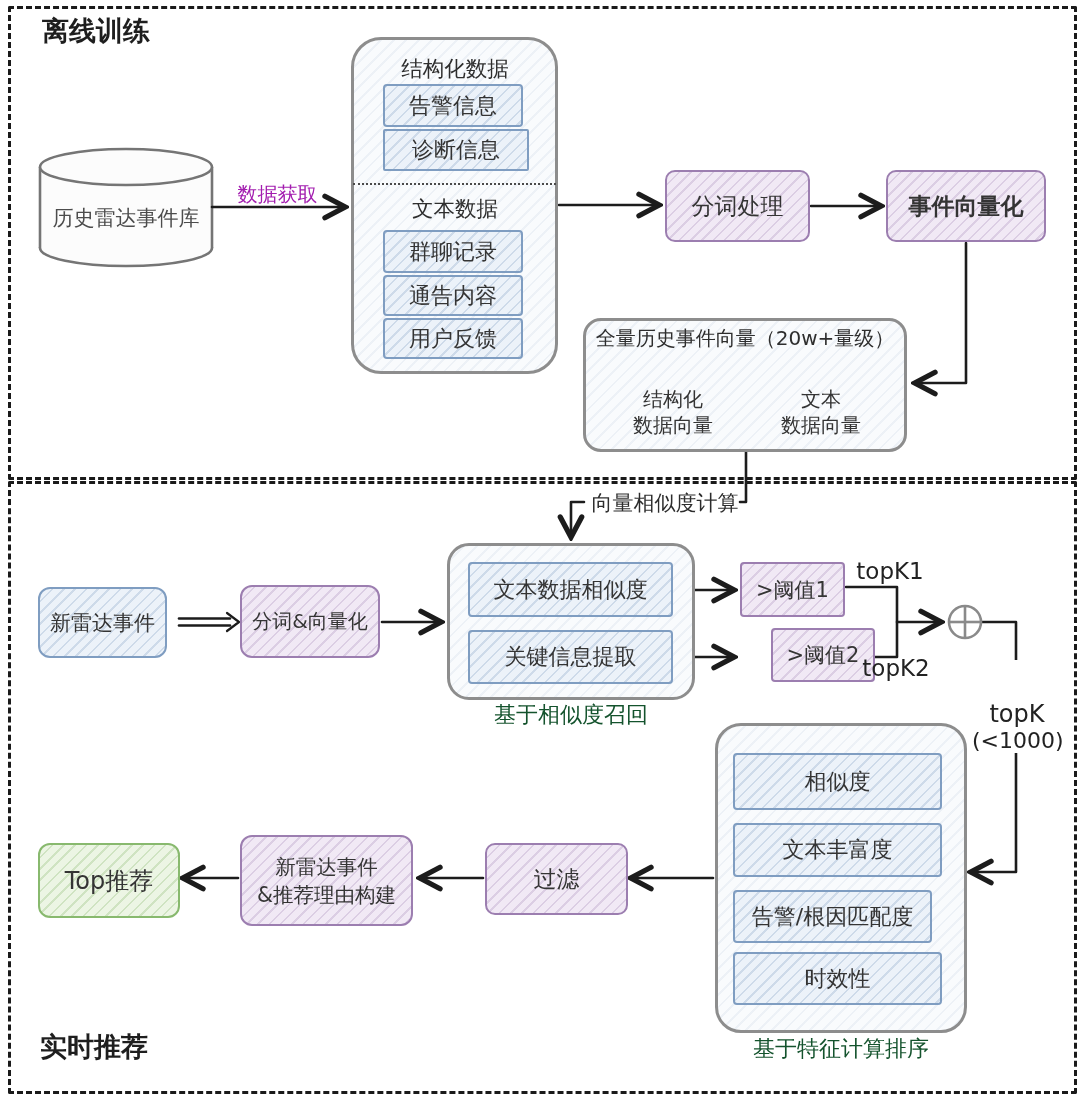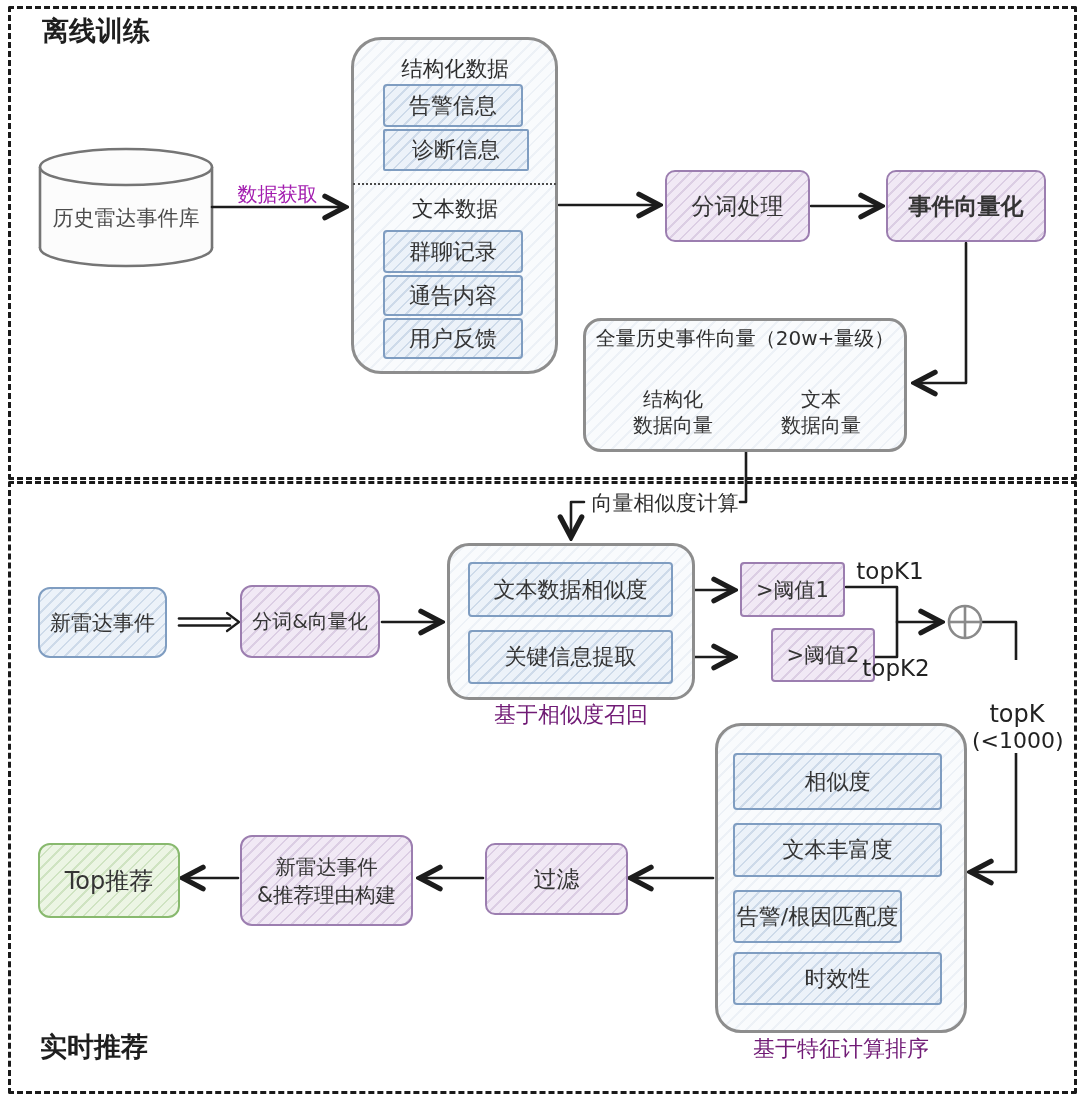--- a/index.html
+++ b/index.html
@@ -15,21 +15,21 @@
        text-align:center;box-sizing:border-box;white-space:nowrap;color:#343434;}
   .blue{border:2.5px solid #7f9dc1;background-color:#ecf2f9;
         background-image:repeating-linear-gradient(135deg,rgba(127,157,193,0.28) 0 1.8px,transparent 1.8px 8px);}
   .purple{border:2.5px solid #9c7eb0;background-color:#f1e9f5;
         background-image:repeating-linear-gradient(135deg,rgba(158,128,178,0.26) 0 1.8px,transparent 1.8px 8px);}
   .green{border:2.5px solid #88b96e;background-color:#ecf5e4;
         background-image:repeating-linear-gradient(135deg,rgba(140,186,114,0.30) 0 1.8px,transparent 1.8px 8px);}
   .container{position:absolute;box-sizing:border-box;border:3px solid #8d8d8d;background-color:#f9fbfd;
         background-image:repeating-linear-gradient(135deg,rgba(130,155,190,0.10) 0 2px,transparent 2px 9px);}
   .dotted-divider{position:absolute;border-top:2.5px dotted #4a4a4a;}
-  .caption{font-size:22px;color:#701a75;}
+  .caption{font-size:22px;color:#14532d;}
   svg{position:absolute;left:0;top:0;}
 </style>
 </head>
 <body>
 
 <div id="canvas">
 
   <div class="frame" style="left:8px;top:6px;width:1063px;height:468px;"></div>
   <div class="frame" style="left:8px;top:481px;width:1063px;height:607px;"></div>
 
@@ -142,21 +142,21 @@
   <div class="lbl" style="left:864px;top:655px;width:64px;height:26px;font-size:23px;color:#222;">topK2</div>
 
   <div style="position:absolute;left:972px;top:660px;width:90px;text-align:center;background:#fff;color:#222;">
     <div style="font-size:24px;margin-top:40px;">topK</div>
     <div style="font-size:22px;">(&lt;1000)</div>
   </div>
 
   <div class="container" style="left:715px;top:723px;width:252px;height:310px;border-radius:26px;"></div>
   <div class="box blue" style="left:733px;top:753px;width:209px;height:57px;border-radius:4px;font-size:22px;">相似度</div>
   <div class="box blue" style="left:733px;top:823px;width:209px;height:54px;border-radius:4px;font-size:22px;">文本丰富度</div>
-  <div class="box blue" style="left:733px;top:890px;width:169px;height:53px;border-radius:4px;font-size:22px;">告警/根因匹配度</div>
+  <div class="box blue" style="left:733px;top:890px;width:199px;height:53px;border-radius:4px;font-size:22px;">告警/根因匹配度</div>
   <div class="box blue" style="left:733px;top:952px;width:209px;height:53px;border-radius:4px;font-size:22px;">时效性</div>
   <div class="lbl caption" style="left:715px;top:1036px;width:252px;height:26px;">基于特征计算排序</div>
 
   <div class="box purple" style="left:485px;top:843px;width:143px;height:72px;border-radius:10px;font-size:23px;">过滤</div>
 
   <div class="box purple" style="left:240px;top:835px;width:173px;height:91px;border-radius:12px;font-size:20.5px;line-height:28px;">
     <span>新雷达事件</span>
     <span>&amp;推荐理由构建</span>
   </div>
 

